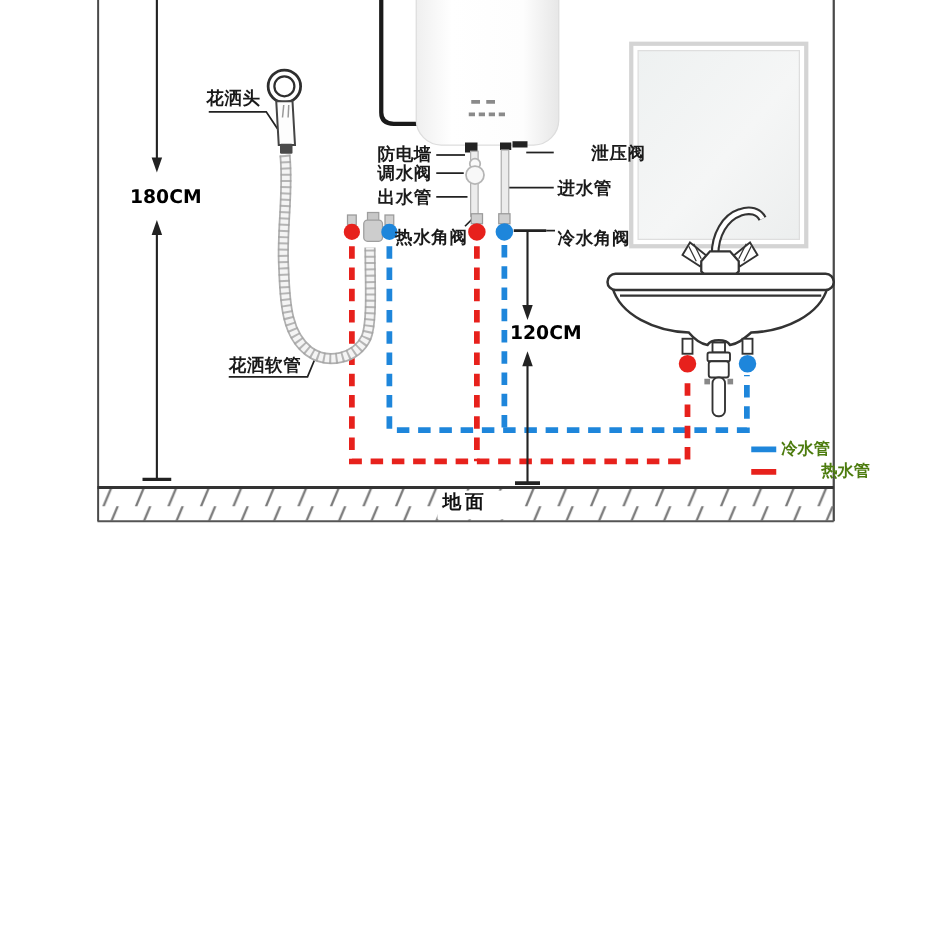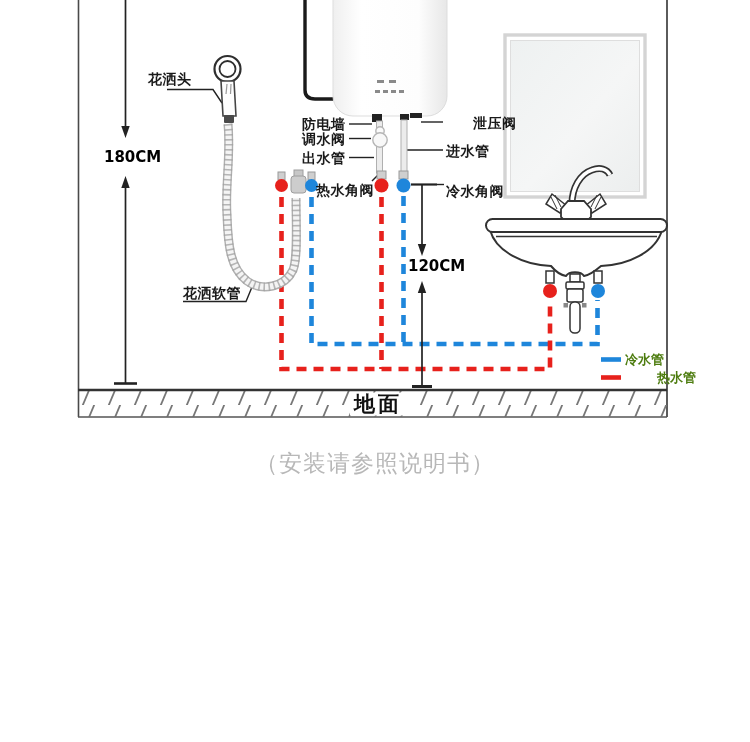--- a/index.html
+++ b/index.html
@@ -13,21 +13,21 @@
     line-height:1;white-space:nowrap;letter-spacing:0.5px;
   }
   .dim{
     position:absolute;font-size:15px;font-weight:700;color:#000000;
     line-height:1;white-space:nowrap;
   }
   .legend-txt{
     position:absolute;font-size:13px;font-weight:700;color:#4d7c0f;line-height:1;white-space:nowrap;
   }
   .ground-txt{
-    position:absolute;font-size:21px;font-weight:700;color:#111;line-height:1;
+    position:absolute;font-size:15px;font-weight:700;color:#111;line-height:1;
     letter-spacing:3px;white-space:nowrap;
   }
   .caption{
     position:absolute;left:0;top:448px;width:750px;text-align:center;
     font-size:23px;color:#b8b8b8;letter-spacing:1px;font-weight:400;
   }
 </style>
 </head>
 <body>
 
@@ -197,32 +197,31 @@
         <circle cx="598" cy="291" r="7" fill="#1e86db"></circle>
       </g>
     </g>
 
     <g>
       <line x1="601" y1="359.5" x2="621" y2="359.5" stroke="#1e86db" stroke-width="4.6"></line>
       <line x1="601" y1="377.5" x2="621" y2="377.5" stroke="#e7211c" stroke-width="4.6"></line>
     </g>
   </svg>
 
-  <div class="lbl" style="left:148px;top:72px;">花洒头</div>
+  <div class="lbl" style="left:165px;top:72px;">花洒头</div>
   <div class="lbl" style="left:183px;top:286px;">花洒软管</div>
   <div class="lbl" style="left:302px;top:117px;">防电墙</div>
   <div class="lbl" style="left:302px;top:132px;">调水阀</div>
   <div class="lbl" style="left:302px;top:151px;">出水管</div>
   <div class="lbl" style="left:316px;top:171px;margin-top:12px;">热水角阀</div>
   <div class="lbl" style="left:445px;top:116px;margin-left:28px;">泄压阀</div>
   <div class="lbl" style="left:446px;top:144px;">进水管</div>
   <div class="lbl" style="left:446px;top:184px;">冷水角阀</div>
 
   <div class="dim" style="left:104px;top:150px;">180CM</div>
   <div class="dim" style="left:408px;top:259px;">120CM</div>
 
   <div class="legend-txt" style="left:625px;top:353px;">冷水管</div>
   <div class="legend-txt" style="left:625px;top:371px;margin-left:32px;">热水管</div>
 
   <div class="ground-txt" style="left:354px;top:394px;">地面</div>
 
-  <div class="caption">（安装请参照说明书）</div>
 </div>
 
 </body></html>

